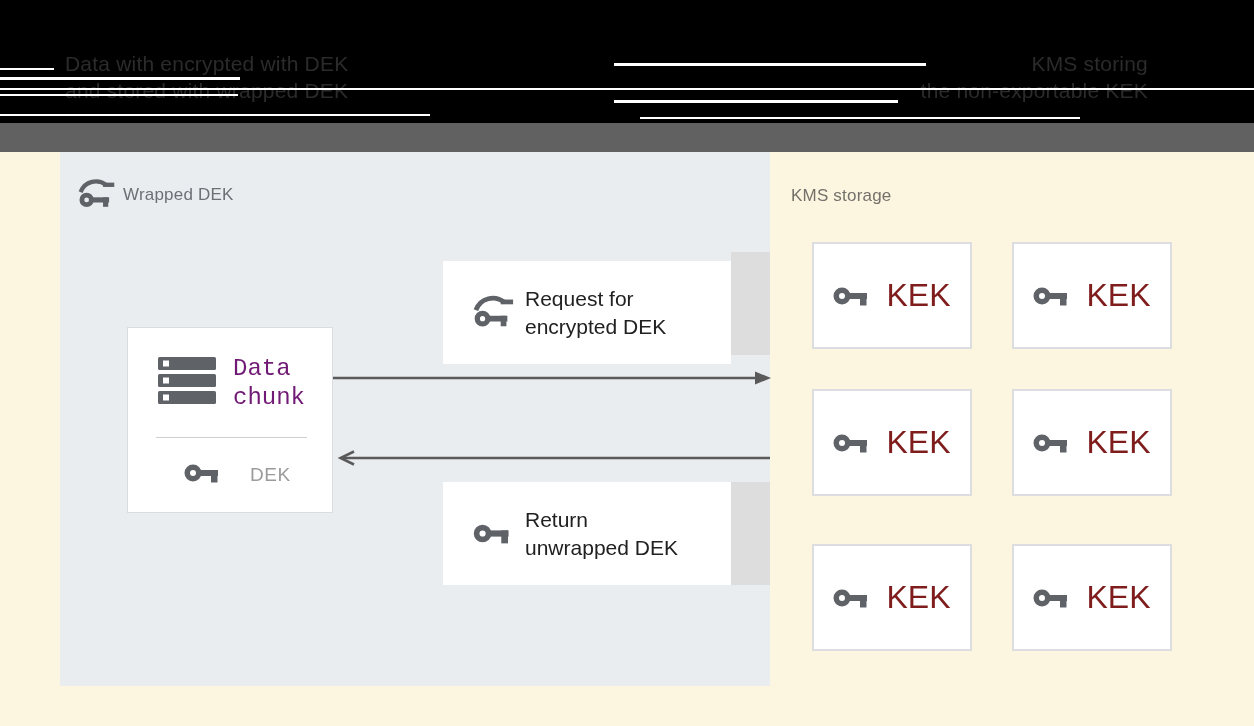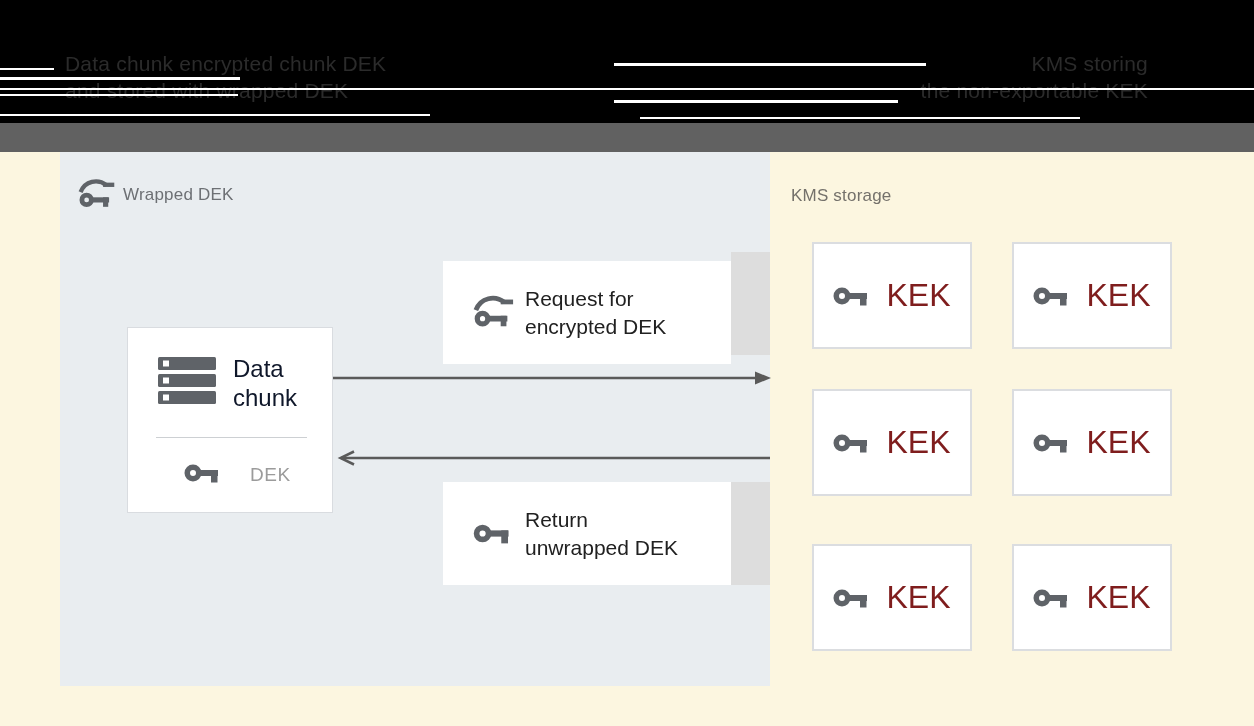--- a/index.html
+++ b/index.html
@@ -29,21 +29,21 @@
   .gray-bar{left:0;top:123px;width:1254px;height:29px;background:#616161;}
 
   
   .panel-left{left:60px;top:152px;width:710px;height:534px;background:#e9edf0;}
   .panel-label{left:123px;top:185px;font-size:17px;color:#6d7074;letter-spacing:.2px;}
   .wrapped-key-hdr{left:78px;top:176px;width:38px;height:34px;color:#5f6368;}
 
   
   .data-chunk-card{left:127px;top:327px;width:206px;height:186px;background:#fff;border:1px solid #d9dce0;box-sizing:border-box;}
   .server-icon{left:30px;top:29px;width:58px;height:48px;color:#5f6368;position:absolute;}
-  .dc-title{position:absolute;left:105px;top:26px;font-size:24px;line-height:29px;color:#0f172a;}
+  .dc-title{position:absolute;left:105px;top:26px;font-size:24px;line-height:29px;color:#701a75;font-family:Liberation Mono, monospace;}
   .dc-divider{position:absolute;left:28px;top:109px;width:151px;height:1px;background:#cdd0d3;}
   .dc-key{position:absolute;left:56px;top:132px;width:40px;height:26px;color:#5f6368;}
   .dc-dek{position:absolute;left:110px;top:136px;font-size:19px;color:#9b9b9b;letter-spacing:.5px;margin-left:12px;}
 
   
   .req-card{left:443px;top:252px;width:288px;height:103px;background:#fff;margin-top:9px;}
   .ret-card{left:443px;top:482px;width:288px;height:103px;background:#fff;}
   .edge-strip-req{left:731px;top:252px;width:39px;height:103px;background:#dddddd;}
   .edge-strip-ret{left:731px;top:482px;width:39px;height:103px;background:#dddddd;}
   .card-icon-wrapped{position:absolute;left:30px;top:31px;width:42px;height:38px;color:#5f6368;}
@@ -61,21 +61,21 @@
   .kek-card{width:160px;height:107px;background:#fff;border:2px solid #dbdde0;box-sizing:border-box;
     display:flex;align-items:center;justify-content:center;gap:13px;}
   .kek-icon{width:40px;height:26px;color:#5f6368;flex:0 0 auto;}
   .kek-text{font-size:32px;color:#7f1d1d;}
 </style>
 </head>
 <body>
 
 <div class="abs header-band">
   <div class="hdr-text hdr-left">
-    <div>Data chunk encrypted chunk DEK</div>
+    <div>Data with encrypted with DEK</div>
     <div>and stored with wrapped DEK</div>
   </div>
   <div class="hdr-text hdr-right">
     <div>KMS storing</div>
     <div>the non-exportable KEK</div>
   </div>
   <div class="glitch gl1"></div>
   <div class="glitch gl2"></div>
   <div class="glitch gl3"></div>
   <div class="glitch gl4"></div>

